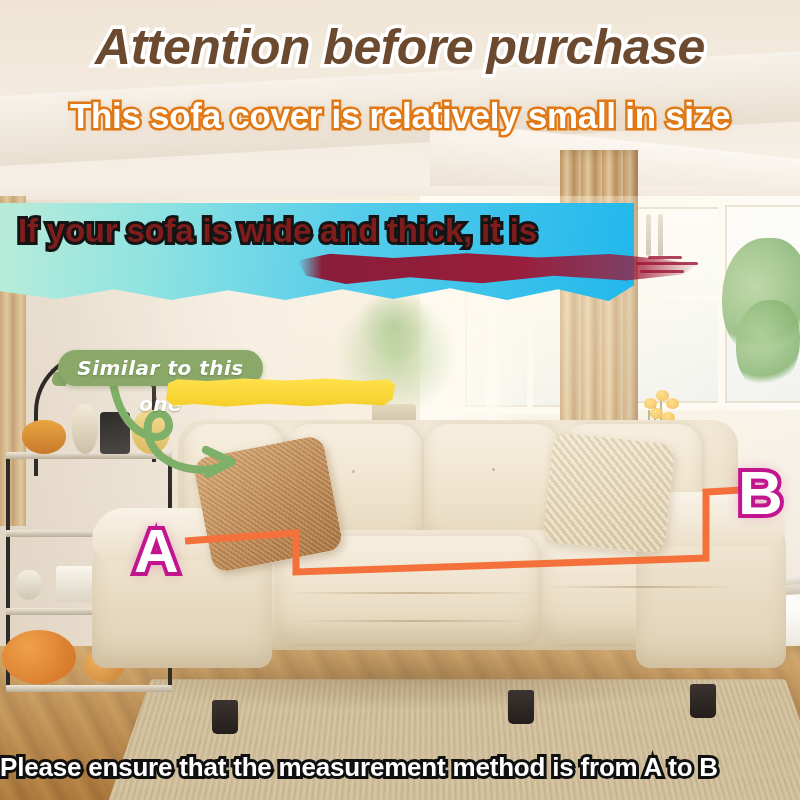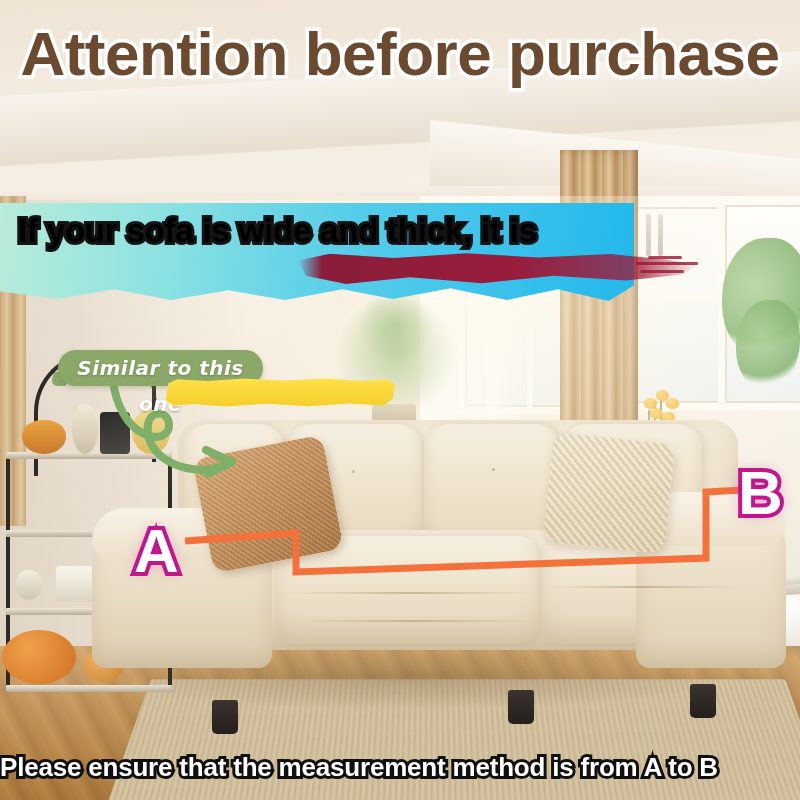--- a/index.html
+++ b/index.html
@@ -168,26 +168,27 @@
   .seam{position:absolute;height:2px;border-radius:2px;
     background:linear-gradient(90deg,rgba(175,150,110,0),rgba(175,150,110,.55),rgba(175,150,110,0));}
 
   
   .sun{left:0;top:196px;width:800px;height:470px;
     background:radial-gradient(ellipse at 62% 18%,rgba(255,246,224,.55),rgba(255,246,224,0) 62%);}
 
   
   .headline{
     position:absolute;left:0;top:18px;width:800px;text-align:center;
-    font-size:62px;font-weight:bold;letter-spacing:-.5px;
+    font-size:50px;font-weight:bold;letter-spacing:-.5px;
     color:#6b4a2f;
     -webkit-text-stroke:7px #ffffff;
     paint-order:stroke fill;
     text-shadow:0 2px 5px rgba(255,255,255,.85);
     white-space:nowrap;
+    font-style:italic;
   }
   .subhead{
     position:absolute;left:0;top:96px;width:800px;text-align:center;
     font-size:35px;font-weight:bold;letter-spacing:-.3px;
     color:#ffffff;
     -webkit-text-stroke:5px #e07a18;
     paint-order:stroke fill;
     text-shadow:0 0 10px rgba(224,122,24,.35);
     white-space:nowrap;
   }
@@ -207,21 +208,21 @@
       linear-gradient(90deg,rgba(150,20,40,0) 0%,#8c1430 6%,#9e1433 55%,rgba(158,20,51,.75) 86%,rgba(158,20,51,0) 100%);
     -webkit-clip-path:polygon(0 25%,8% 5%,24% 18%,42% 4%,60% 16%,78% 6%,92% 22%,100% 38%,
       96% 66%,82% 84%,64% 70%,46% 92%,28% 74%,12% 94%,2% 70%);
     clip-path:polygon(0 25%,8% 5%,24% 18%,42% 4%,60% 16%,78% 6%,92% 22%,100% 38%,
       96% 66%,82% 84%,64% 70%,46% 92%,28% 74%,12% 94%,2% 70%);
     opacity:.95;
   }
   .brush-splat{position:absolute;height:3px;background:#9e1433;opacity:.8;border-radius:2px;}
   .banner-text{
     position:absolute;left:18px;top:210px;width:600px;
-    font-size:33px;font-weight:bold;line-height:41px;color:#000000;
+    font-size:33px;font-weight:bold;line-height:41px;color:#7f1d1d;
     -webkit-text-stroke:6px #141414;paint-order:stroke fill;
     letter-spacing:-.2px;
   }
   .banner-text .l2{display:block;}
 
   
   .pill-green{
     position:absolute;left:58px;top:350px;width:205px;height:36px;
     background:#8aa868;border-radius:18px;
     box-shadow:0 2px 5px rgba(90,110,60,.3);
@@ -392,20 +393,21 @@
       <path d="M114,388 C120,416 134,432 150,436
                C164,440 172,430 168,420
                C164,410 150,412 148,424
                C145,444 160,462 186,468
                C200,471 214,470 226,464" fill="none" stroke="#7fb069" stroke-width="8" stroke-linecap="round" stroke-linejoin="round"></path>
       <path d="M206,450 L232,462 L208,474" fill="none" stroke="#7fb069" stroke-width="8" stroke-linecap="round" stroke-linejoin="round"></path>
     </g>
   </svg>
 
   <div class="headline">Attention before purchase</div>
+  <div class="subhead">This sofa cover is relatively small in size</div>
 
   <div class="layer banner"></div>
   <div class="brush-red"></div>
   <div class="brush-splat" style="left:636px;top:262px;width:62px;"></div>
   <div class="brush-splat" style="left:640px;top:270px;width:44px;"></div>
   <div class="brush-splat" style="left:648px;top:256px;width:34px;"></div>
   <div class="banner-text">
     <span>If your sofa is wide and thick, it is</span>
   </div>
 

